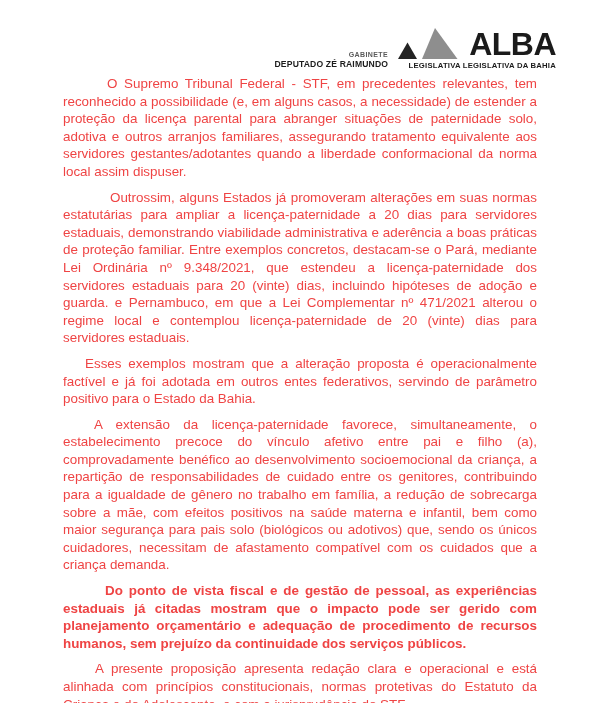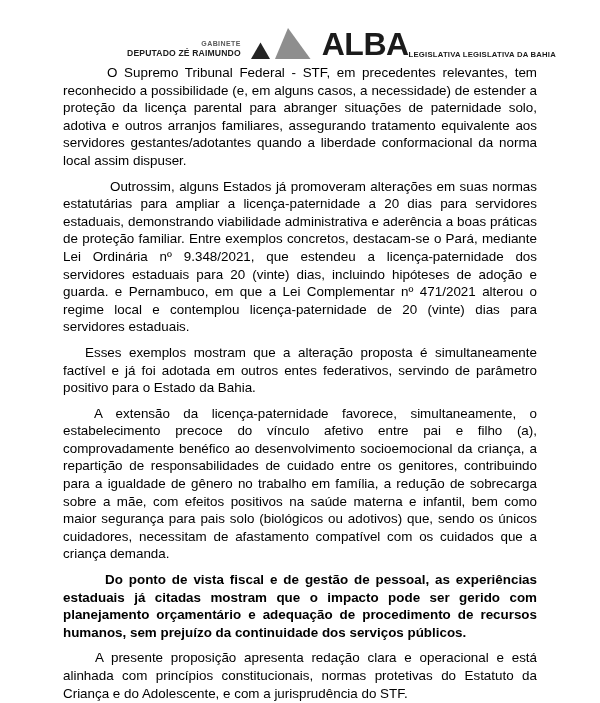--- a/index.html
+++ b/index.html
@@ -44,21 +44,21 @@
   .deputy-name {
     font-size: 8.6px;
     font-weight: bold;
     letter-spacing: 0.15px;
     color: #1c1c1c;
     line-height: 10px;
     white-space: nowrap;
   }
   .logo-block {
     display: flex;
-    flex-direction: row;
+    flex-direction: column;
     align-items: flex-end;
   }
   .logo-top {
     display: flex;
     align-items: flex-end;
     gap: 11px;
   }
   .logo-triangles {
     display: block;
   }
@@ -80,21 +80,21 @@
 
   
   .content {
     padding: 5px 63px 0 63px;
   }
   .content p {
     margin: 0 0 8px 0;
     font-size: 13.4px;
     line-height: 17.6px;
     text-align: justify;
-    color: #000000;
+    color: #ef4444;
   }
   .indent-1 { text-indent: 44px; }
   .indent-2 { text-indent: 47px; }
   .indent-3 { text-indent: 22px; }
   .indent-4 { text-indent: 31px; }
   .indent-5 { text-indent: 42px; font-weight: bold; }
   .indent-6 { text-indent: 32px; }
 </style>
 </head>
 <body>
@@ -114,19 +114,19 @@
         </svg>
         <span class="logo-text">ALBA</span>
       </div>
       <div class="logo-subtitle">LEGISLATIVA LEGISLATIVA DA BAHIA</div>
     </div>
   </header>
 
   <main class="content">
     <p class="indent-1">O Supremo Tribunal Federal - STF, em precedentes relevantes, tem reconhecido a possibilidade (e, em alguns casos, a necessidade) de estender a proteção da licença parental para abranger situações de paternidade solo, adotiva e outros arranjos familiares, assegurando tratamento equivalente aos servidores gestantes/adotantes quando a liberdade conformacional da norma local assim dispuser.</p>
     <p class="indent-2">Outrossim, alguns Estados já promoveram alterações em suas normas estatutárias para ampliar a licença-paternidade a 20 dias para servidores estaduais, demonstrando viabilidade administrativa e aderência a boas práticas de proteção familiar. Entre exemplos concretos, destacam-se o Pará, mediante Lei Ordinária nº 9.348/2021, que estendeu a licença-paternidade dos servidores estaduais para 20 (vinte) dias, incluindo hipóteses de adoção e guarda. e Pernambuco, em que a Lei Complementar nº 471/2021 alterou o regime local e contemplou licença-paternidade de 20 (vinte) dias para servidores estaduais.</p>
-    <p class="indent-3">Esses exemplos mostram que a alteração proposta é simultaneamente factível e já foi adotada em outros entes federativos, servindo de parâmetro positivo para o Estado da Bahia.</p>
+    <p class="indent-3">Esses exemplos mostram que a alteração proposta é operacionalmente factível e já foi adotada em outros entes federativos, servindo de parâmetro positivo para o Estado da Bahia.</p>
     <p class="indent-4">A extensão da licença-paternidade favorece, simultaneamente, o estabelecimento precoce do vínculo afetivo entre pai e filho (a), comprovadamente benéfico ao desenvolvimento socioemocional da criança, a repartição de responsabilidades de cuidado entre os genitores, contribuindo para a igualdade de gênero no trabalho em família, a redução de sobrecarga sobre a mãe, com efeitos positivos na saúde materna e infantil, bem como maior segurança para pais solo (biológicos ou adotivos) que, sendo os únicos cuidadores, necessitam de afastamento compatível com os cuidados que a criança demanda.</p>
     <p class="indent-5">Do ponto de vista fiscal e de gestão de pessoal, as experiências estaduais já citadas mostram que o impacto pode ser gerido com planejamento orçamentário e adequação de procedimento de recursos humanos, sem prejuízo da continuidade dos serviços públicos.</p>
     <p class="indent-6">A presente proposição apresenta redação clara e operacional e está alinhada com princípios constitucionais, normas protetivas do Estatuto da Criança e do Adolescente, e com a jurisprudência do STF.</p>
   </main>
 
 </div>
 
 </body></html>

